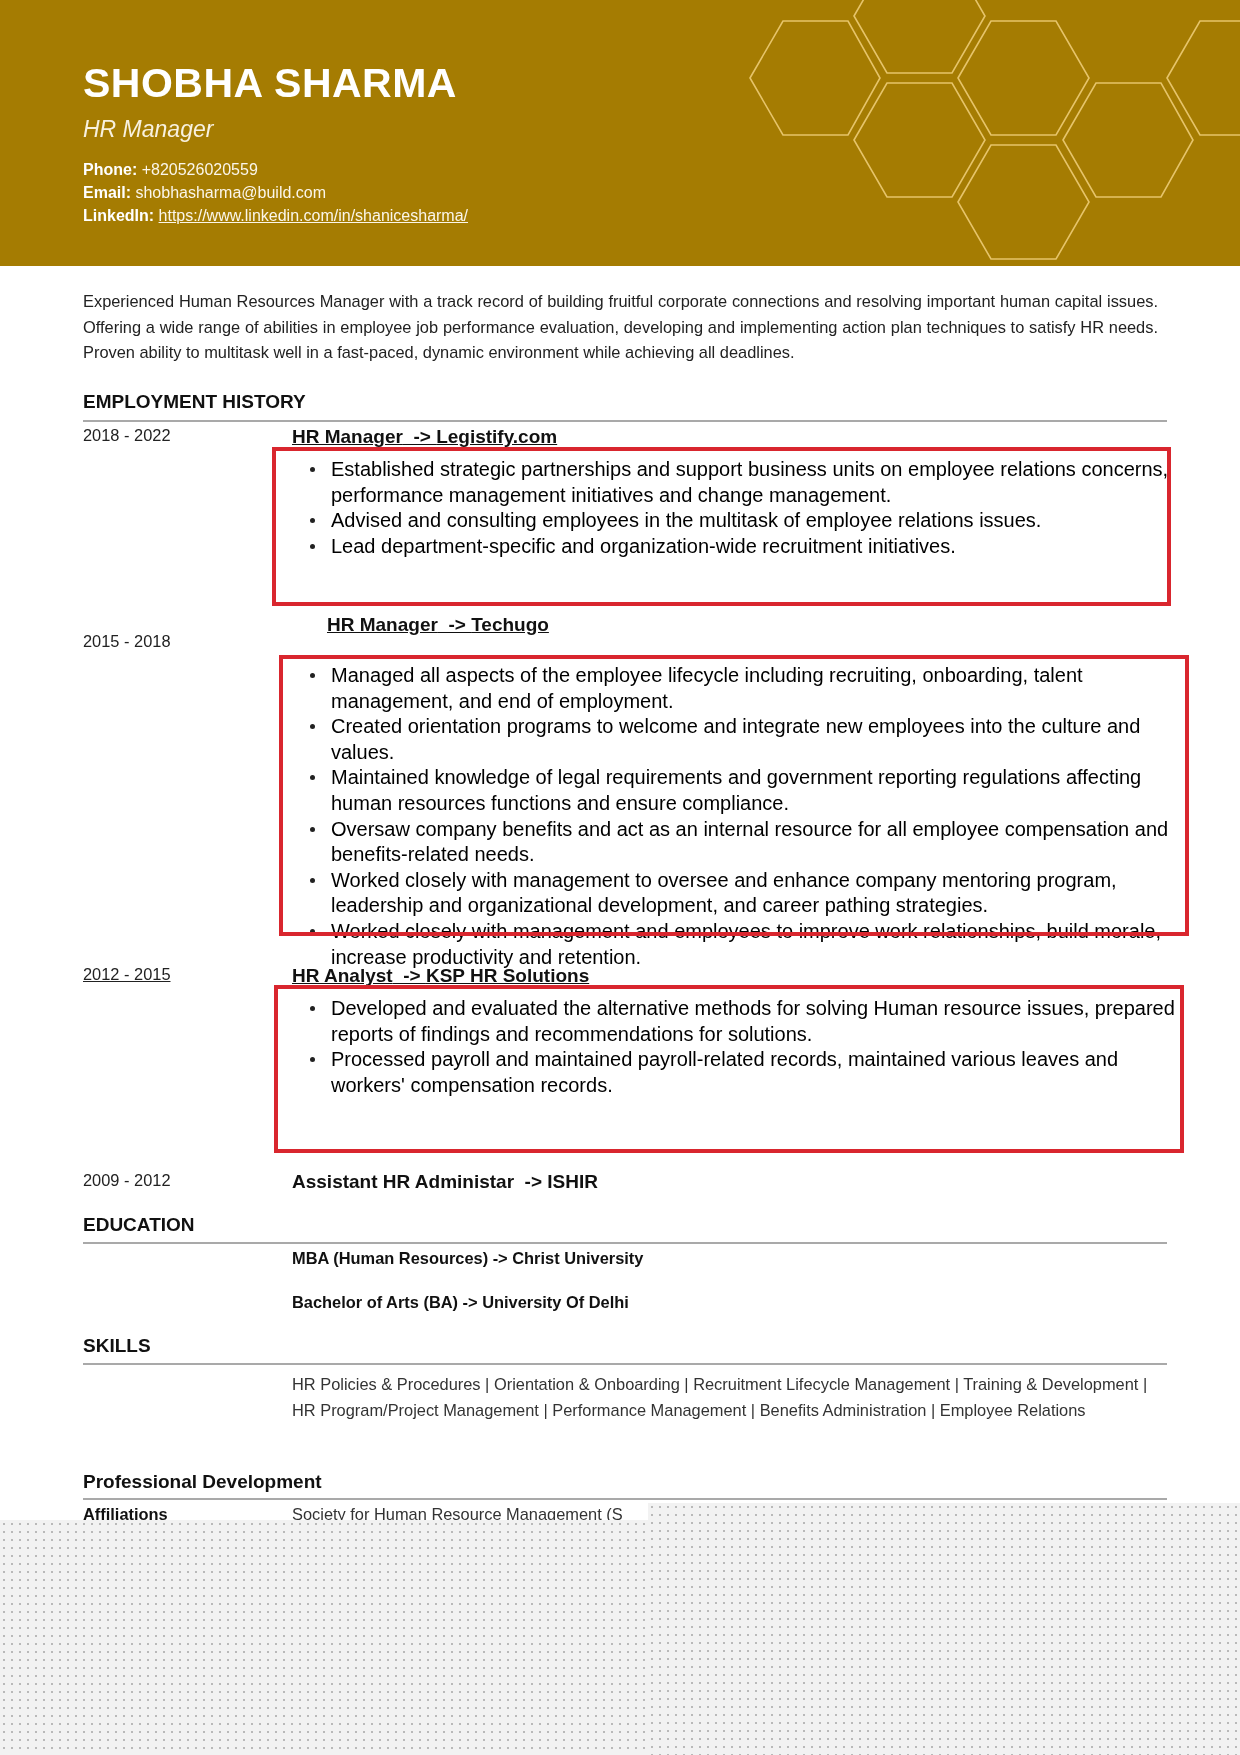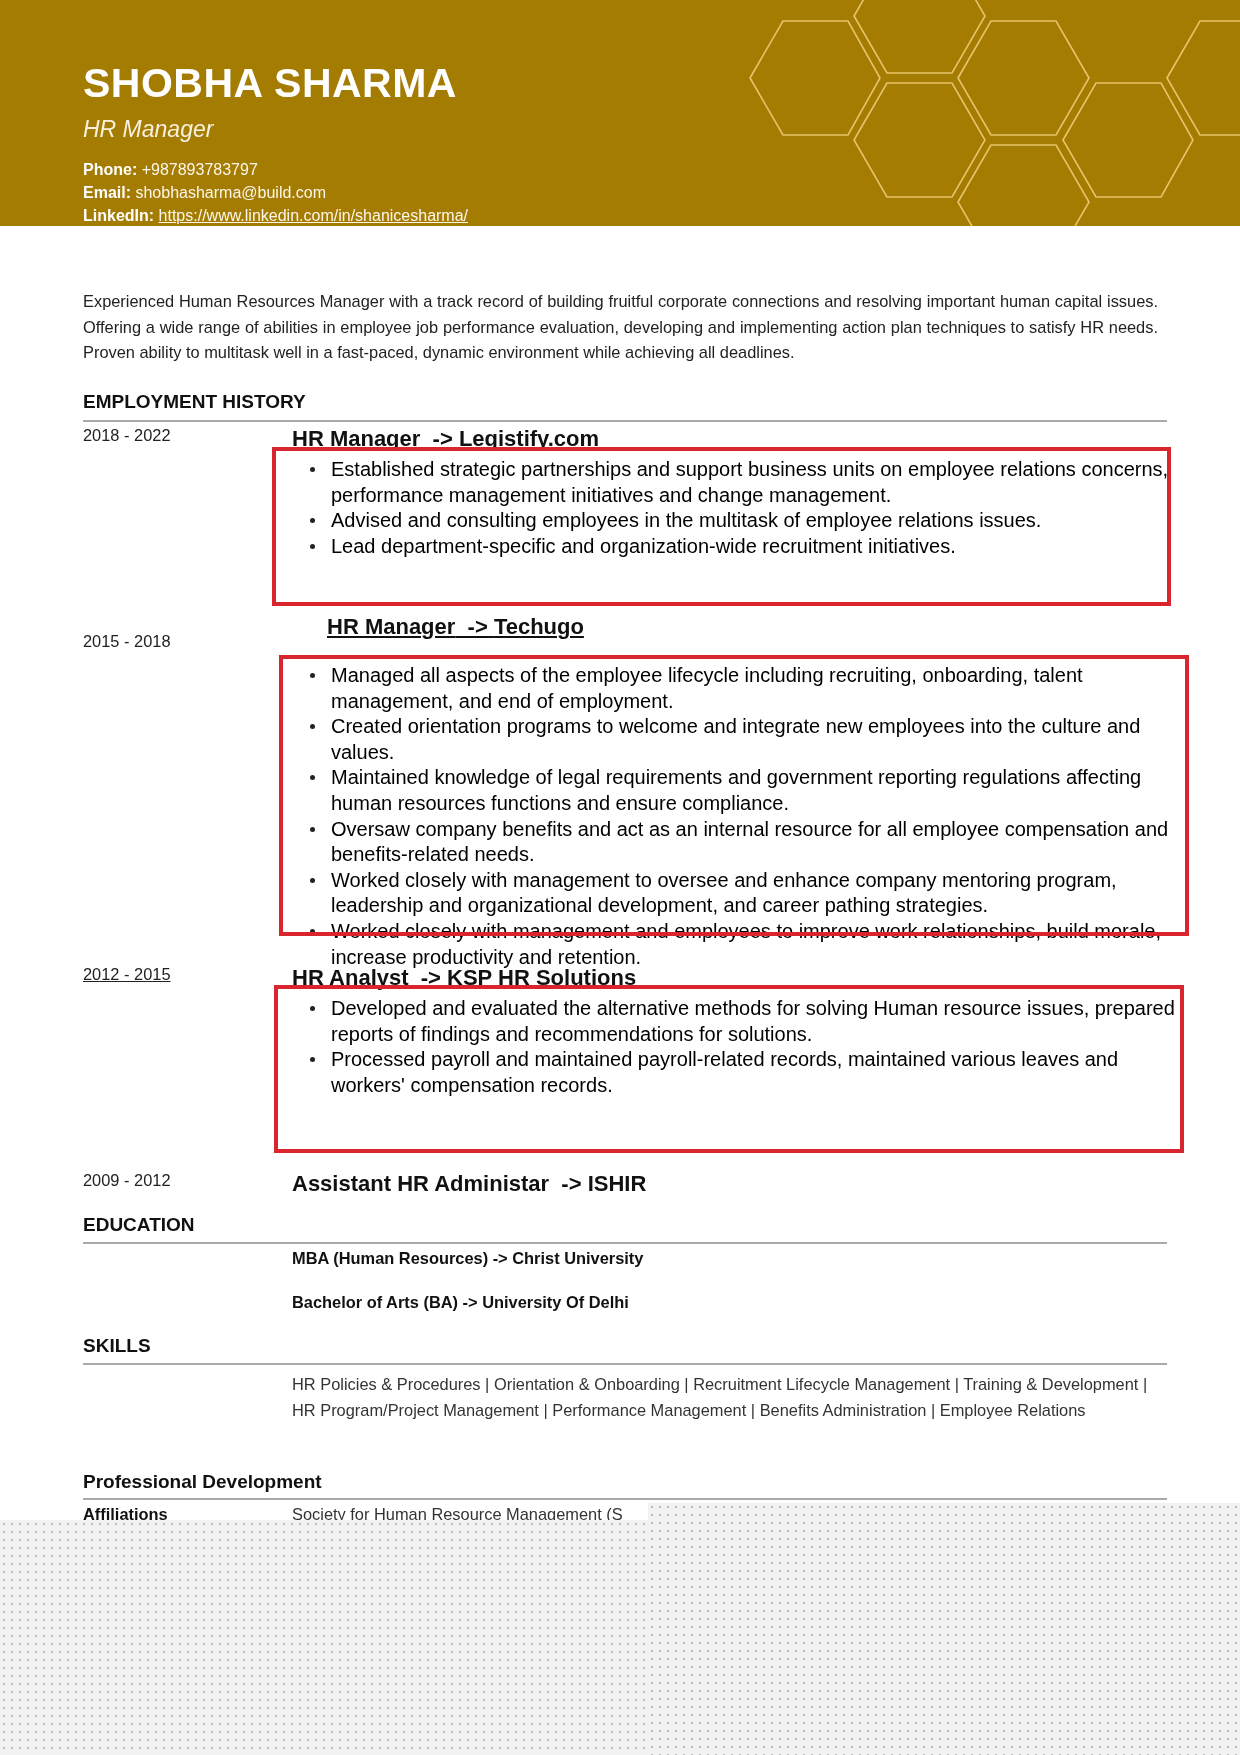--- a/index.html
+++ b/index.html
@@ -2,21 +2,21 @@
 <html><head>
 <meta charset="utf-8">
 <style>
   html, body { margin: 0; padding: 0; }
   body {
     width: 1240px; height: 1755px; position: relative; overflow: hidden;
     background: #ffffff; color: #1f1f1f;
     font-family: "DejaVu Sans", "Liberation Sans", sans-serif;
   }
   .header {
-    position: absolute; left: 0; top: 0; width: 1240px; height: 226px;
+    position: absolute; left: 0; top: 0; width: 1240px; height: 266px;
     background: #a57c02; overflow: hidden;
   }
   .hex-svg { position: absolute; left: 0; top: 0; width: 1240px; height: 266px; }
   .name {
     position: absolute; left: 83px; top: 60px;
     font-family: "Liberation Sans", sans-serif; font-weight: bold;
     font-size: 41px; color: #ffffff; letter-spacing: 0.5px; white-space: nowrap;
   }
   .role {
     position: absolute; left: 83px; top: 116px;
@@ -41,21 +41,21 @@
   }
   .rule {
     position: absolute; left: 83px; width: 1084px; height: 0;
     border-top: 2px solid #a9a9a9;
   }
   .date {
     position: absolute; left: 83px; font-size: 16.4px; color: #222;
     font-family: "Liberation Sans", sans-serif; white-space: nowrap;
   }
   .job-title {
-    position: absolute; left: 292px; font-size: 22px; font-weight: bold; color: #111;
+    position: absolute; left: 292px; font-size: 19px; font-weight: bold; color: #111;
     font-family: "Liberation Sans", sans-serif; white-space: nowrap; text-align: right;
   }
   .job-title .u { text-decoration: underline; }
   .bullets {
     position: absolute; left: 292px; width: 880px; margin: 8px; padding: 0;
     list-style: none; font-size: 20px; line-height: 25.6px; color: #000000;
     font-family: "Liberation Sans", sans-serif;
   }
   .bullets li { position: relative; padding-left: 31px; }
   .bullets li::before {
@@ -108,21 +108,21 @@
       <polygon points="854,140 887,83 952,83 985,140 952,197 887,197"></polygon>
       <polygon points="1063,140 1096,83 1161,83 1193,140 1161,197 1096,197"></polygon>
       <polygon points="958,202 991,145 1056,145 1089,202 1056,259 991,259"></polygon>
       <polygon points="1167,78 1200,21 1265,21 1297,78 1265,135 1200,135"></polygon>
     </g>
   </svg>
   <div class="name">SHOBHA SHARMA</div>
   <div class="role">HR Manager</div>
   <div class="contact" style="top:161px;">
     <b>Phone:</b>
-    <span>+987893783797</span>
+    <span>+820526020559</span>
   </div>
   <div class="contact" style="top:184px;">
     <b>Email:</b>
     <span>shobhasharma@build.com</span>
   </div>
   <div class="contact" style="top:207px;">
     <b>LinkedIn:</b>
     <span class="link">https://www.linkedin.com/in/shanicesharma/</span>
   </div>
 </div>

